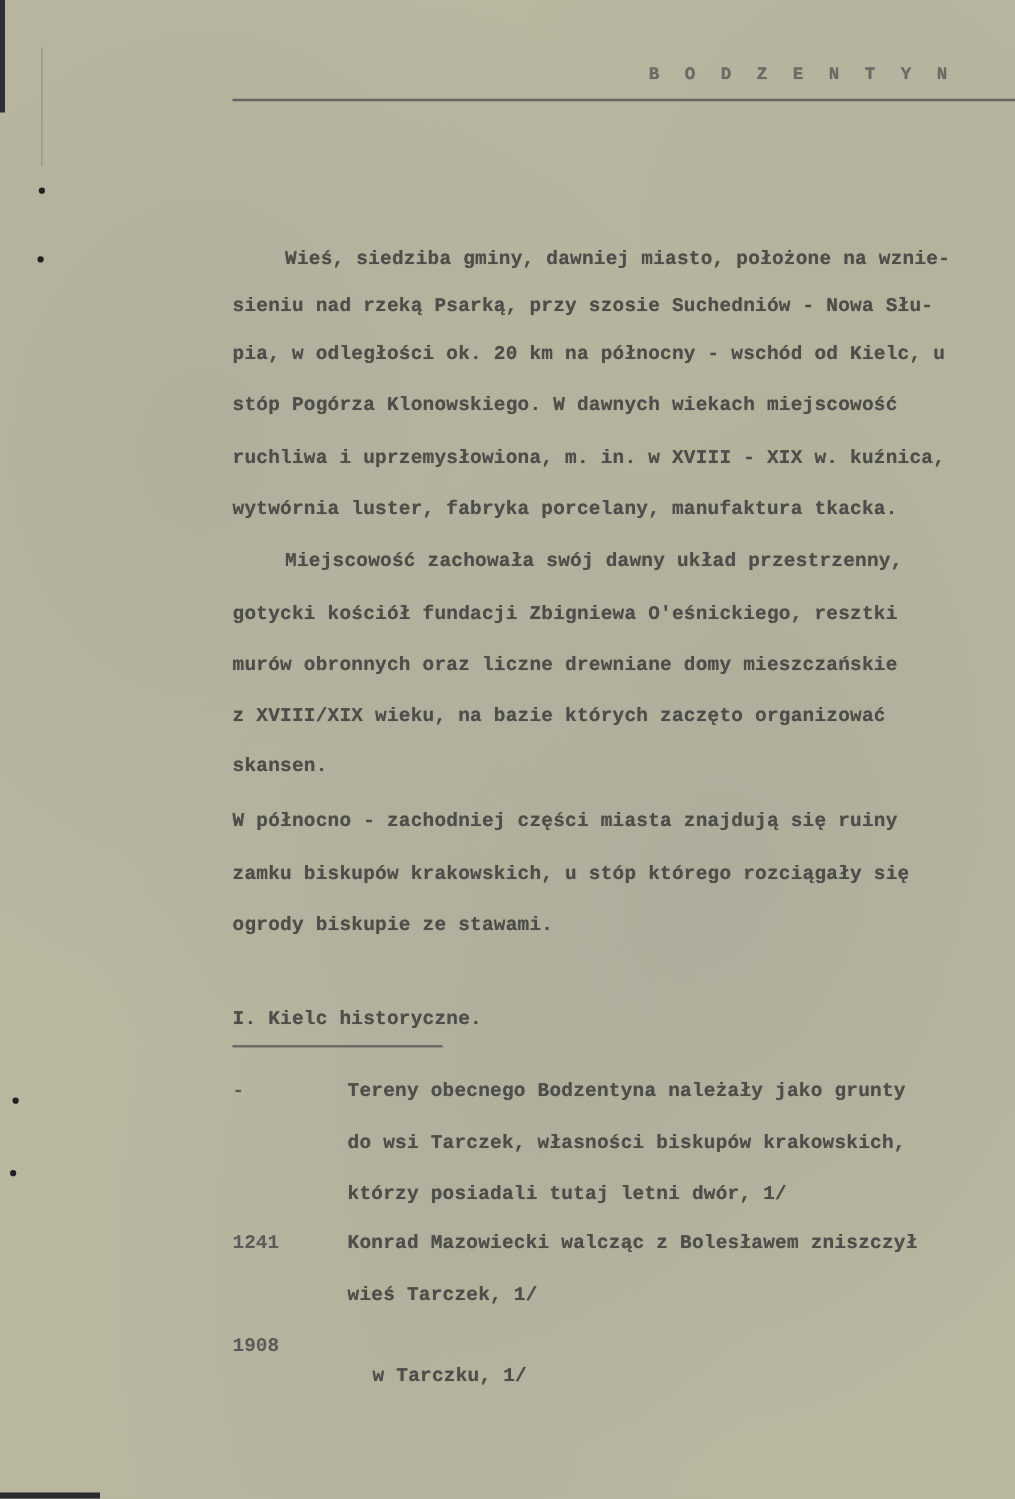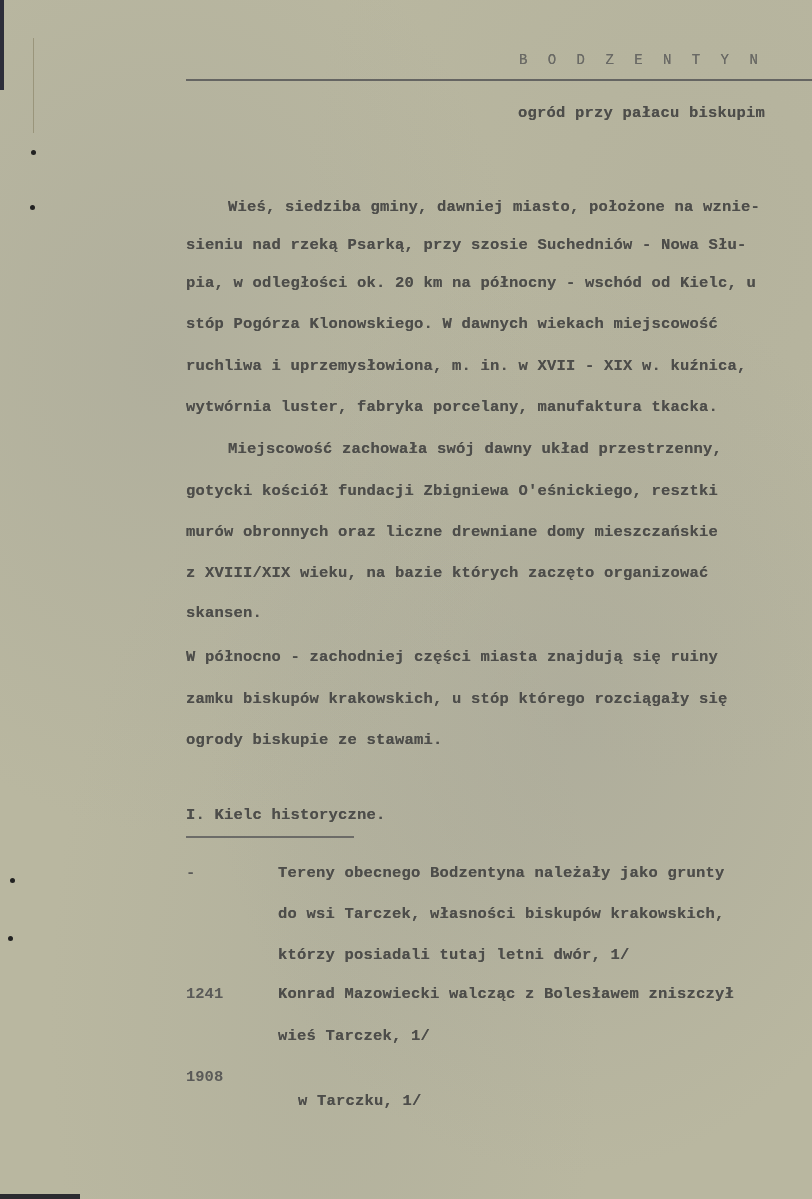--- a/index.html
+++ b/index.html
@@ -22,21 +22,21 @@
   .bottom-edge {
     position: absolute; left: 0; bottom: 0; width: 80px; height: 5px;
     background: #2b2b30;
   }
   .punch { position: absolute; width: 5px; height: 5px; border-radius: 50%; background: #222; }
   .fold { position: absolute; width: 1px; background: rgba(120,110,80,0.45); }
   .tline {
     position: absolute; white-space: pre; font-size: 15.5px; letter-spacing: 0.2px;
     font-weight: bold; color: #4d4d4a; text-shadow: 0 0 0.6px rgba(60,60,60,0.6);
   }
-  .header-title { position: absolute; left: 519px; top: 52px; font-size: 14px; letter-spacing: 6px; color: #6a6a66; font-weight: normal; }
+  .header-title { position: absolute; left: 519px; top: 52px; font-size: 14px; letter-spacing: 6px; color: #6a6a66; font-weight: bold; }
   .header-rule { position: absolute; left: 186px; top: 79px; width: 626px; height: 2px; background: #575757; opacity: 0.85; }
   .subtitle { position: absolute; left: 518px; top: 104px; }
   .section-heading { position: absolute; left: 186px; top: 806px; }
   .section-rule { position: absolute; left: 186px; top: 836px; width: 168px; height: 2px; background: #5a5a5a; opacity: 0.8; }
   .tl-date { position: absolute; left: 186px; font-size: 15.5px; color: #5a5a58; font-weight: bold; white-space: pre; }
 </style>
 </head>
 <body>
 
 <div class="page">
@@ -44,27 +44,26 @@
   <div class="bottom-edge"></div>
 
   <div class="fold" style="left:33px; top:38px; height:95px;"></div>
   <div class="punch" style="left:31px; top:150px;"></div>
   <div class="punch" style="left:30px; top:205px;"></div>
   <div class="punch" style="left:10px; top:878px;"></div>
   <div class="punch" style="left:8px; top:936px;"></div>
 
   <div class="header-title tline">B O D Z E N T Y N</div>
   <div class="header-rule"></div>
-  <div class="subtitle tline">ogród przy pałacu biskupim</div>
 
   <div class="tline" style="left:228px; top:198px;">Wieś, siedziba gminy, dawniej miasto, położone na wznie-</div>
   <div class="tline" style="left:186px; top:236px;">sieniu nad rzeką Psarką, przy szosie Suchedniów - Nowa Słu-</div>
   <div class="tline" style="left:186px; top:274px;">pia, w odległości ok. 20 km na północny - wschód od Kielc, u</div>
   <div class="tline" style="left:186px; top:315px;">stóp Pogórza Klonowskiego. W dawnych wiekach miejscowość</div>
-  <div class="tline" style="left:186px; top:357px;">ruchliwa i uprzemysłowiona, m. in. w XVII - XIX w. kuźnica,</div>
+  <div class="tline" style="left:186px; top:357px;">ruchliwa i uprzemysłowiona, m. in. w XVIII - XIX w. kuźnica,</div>
   <div class="tline" style="left:186px; top:398px;">wytwórnia luster, fabryka porcelany, manufaktura tkacka.</div>
 
   <div class="tline" style="left:228px; top:440px;">Miejscowość zachowała swój dawny układ przestrzenny,</div>
   <div class="tline" style="left:186px; top:482px;">gotycki kościół fundacji Zbigniewa O'eśnickiego, resztki</div>
   <div class="tline" style="left:186px; top:523px;">murów obronnych oraz liczne drewniane domy mieszczańskie</div>
   <div class="tline" style="left:186px; top:564px;">z XVIII/XIX wieku, na bazie których zaczęto organizować</div>
   <div class="tline" style="left:186px; top:604px;">skansen.</div>
 
   <div class="tline" style="left:186px; top:648px;">W północno - zachodniej części miasta znajdują się ruiny</div>
   <div class="tline" style="left:186px; top:690px;">zamku biskupów krakowskich, u stóp którego rozciągały się</div>

